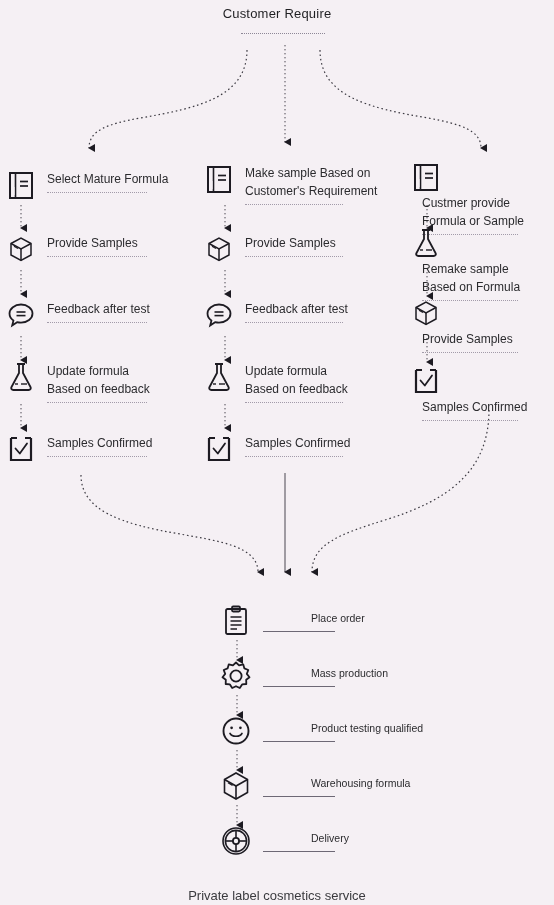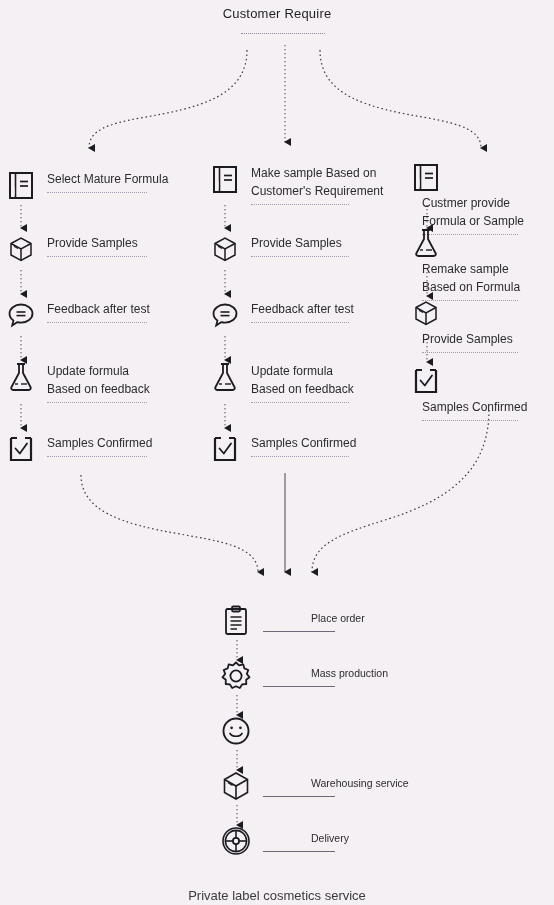--- a/index.html
+++ b/index.html
@@ -79,21 +79,21 @@
     margin-top: 5px;
     height: 0;
     border-top: 1px dotted #a29ba9;
   }
   .step.solid-rule .rule {
     border-top: 1px solid #6d6875;
   }
 
   
   .col-l { left: 6px; }
-  .col-m { left: 210px; }
+  .col-m { left: 204px; }
   .col-r { left: 411px; flex-direction: column; }
   .col-b { left: 219px; }
 
   .col-l .rule { width: 100px; }
   .col-m .rule { width: 98px; }
   .col-r .rule { width: 96px; }
   .col-b .rule { width: 72px; }
 
   
   .col-b .ico { width: 34px; flex: 0 0 34px; height: 36px; }
@@ -402,33 +402,37 @@
 
   <div class="step col-b solid-rule" style="top:713px">
     <span class="ico">
       <svg width="30" height="30" viewBox="0 0 30 30">
         <circle cx="15" cy="15" r="12.5" fill="none" stroke="#1d1b22" stroke-width="1.9"></circle>
         <circle cx="10.6" cy="11.8" r="1.35" fill="#1d1b22"></circle>
         <circle cx="19.4" cy="11.8" r="1.35" fill="#1d1b22"></circle>
         <path d="M9,17.4 C10.8,21.2 19.2,21.2 21,17.4" fill="none" stroke="#1d1b22" stroke-width="1.7" stroke-linecap="round"></path>
       </svg>
     </span>
+    <span class="body">
+      <span class="lbl">Product testing qualified</span>
+      <div class="rule"></div>
+    </span>
   </div>
 
   <div class="step col-b solid-rule" style="top:768px">
     <span class="ico">
       <svg width="32" height="32" viewBox="0 0 32 32">
         <path d="M4.5,9.5 L16,3 L27.5,9.5 L27.5,22.5 L16,29 L4.5,22.5 Z" fill="none" stroke="#1d1b22" stroke-width="1.6"></path>
         <path d="M4.5,9.5 L16,16 L27.5,9.5" fill="none" stroke="#1d1b22" stroke-width="1.6"></path>
         <path d="M16,16 L16,29" fill="none" stroke="#1d1b22" stroke-width="1.6"></path>
         <path d="M8,12.8 L12.6,15.4" fill="none" stroke="#1d1b22" stroke-width="1.3"></path>
       </svg>
     </span>
     <span class="body">
-      <span class="lbl">Warehousing service</span>
+      <span class="lbl">Warehousing formula</span>
       <div class="rule"></div>
     </span>
   </div>
 
   <div class="step col-b solid-rule" style="top:823px">
     <span class="ico">
       <svg width="32" height="32" viewBox="0 0 32 32">
         <circle cx="16" cy="16" r="13" fill="none" stroke="#1d1b22" stroke-width="1.6"></circle>
         <circle cx="16" cy="16" r="10.6" fill="none" stroke="#1d1b22" stroke-width="1.6"></circle>
         <circle cx="16" cy="16" r="3.1" fill="none" stroke="#1d1b22" stroke-width="1.8"></circle>

